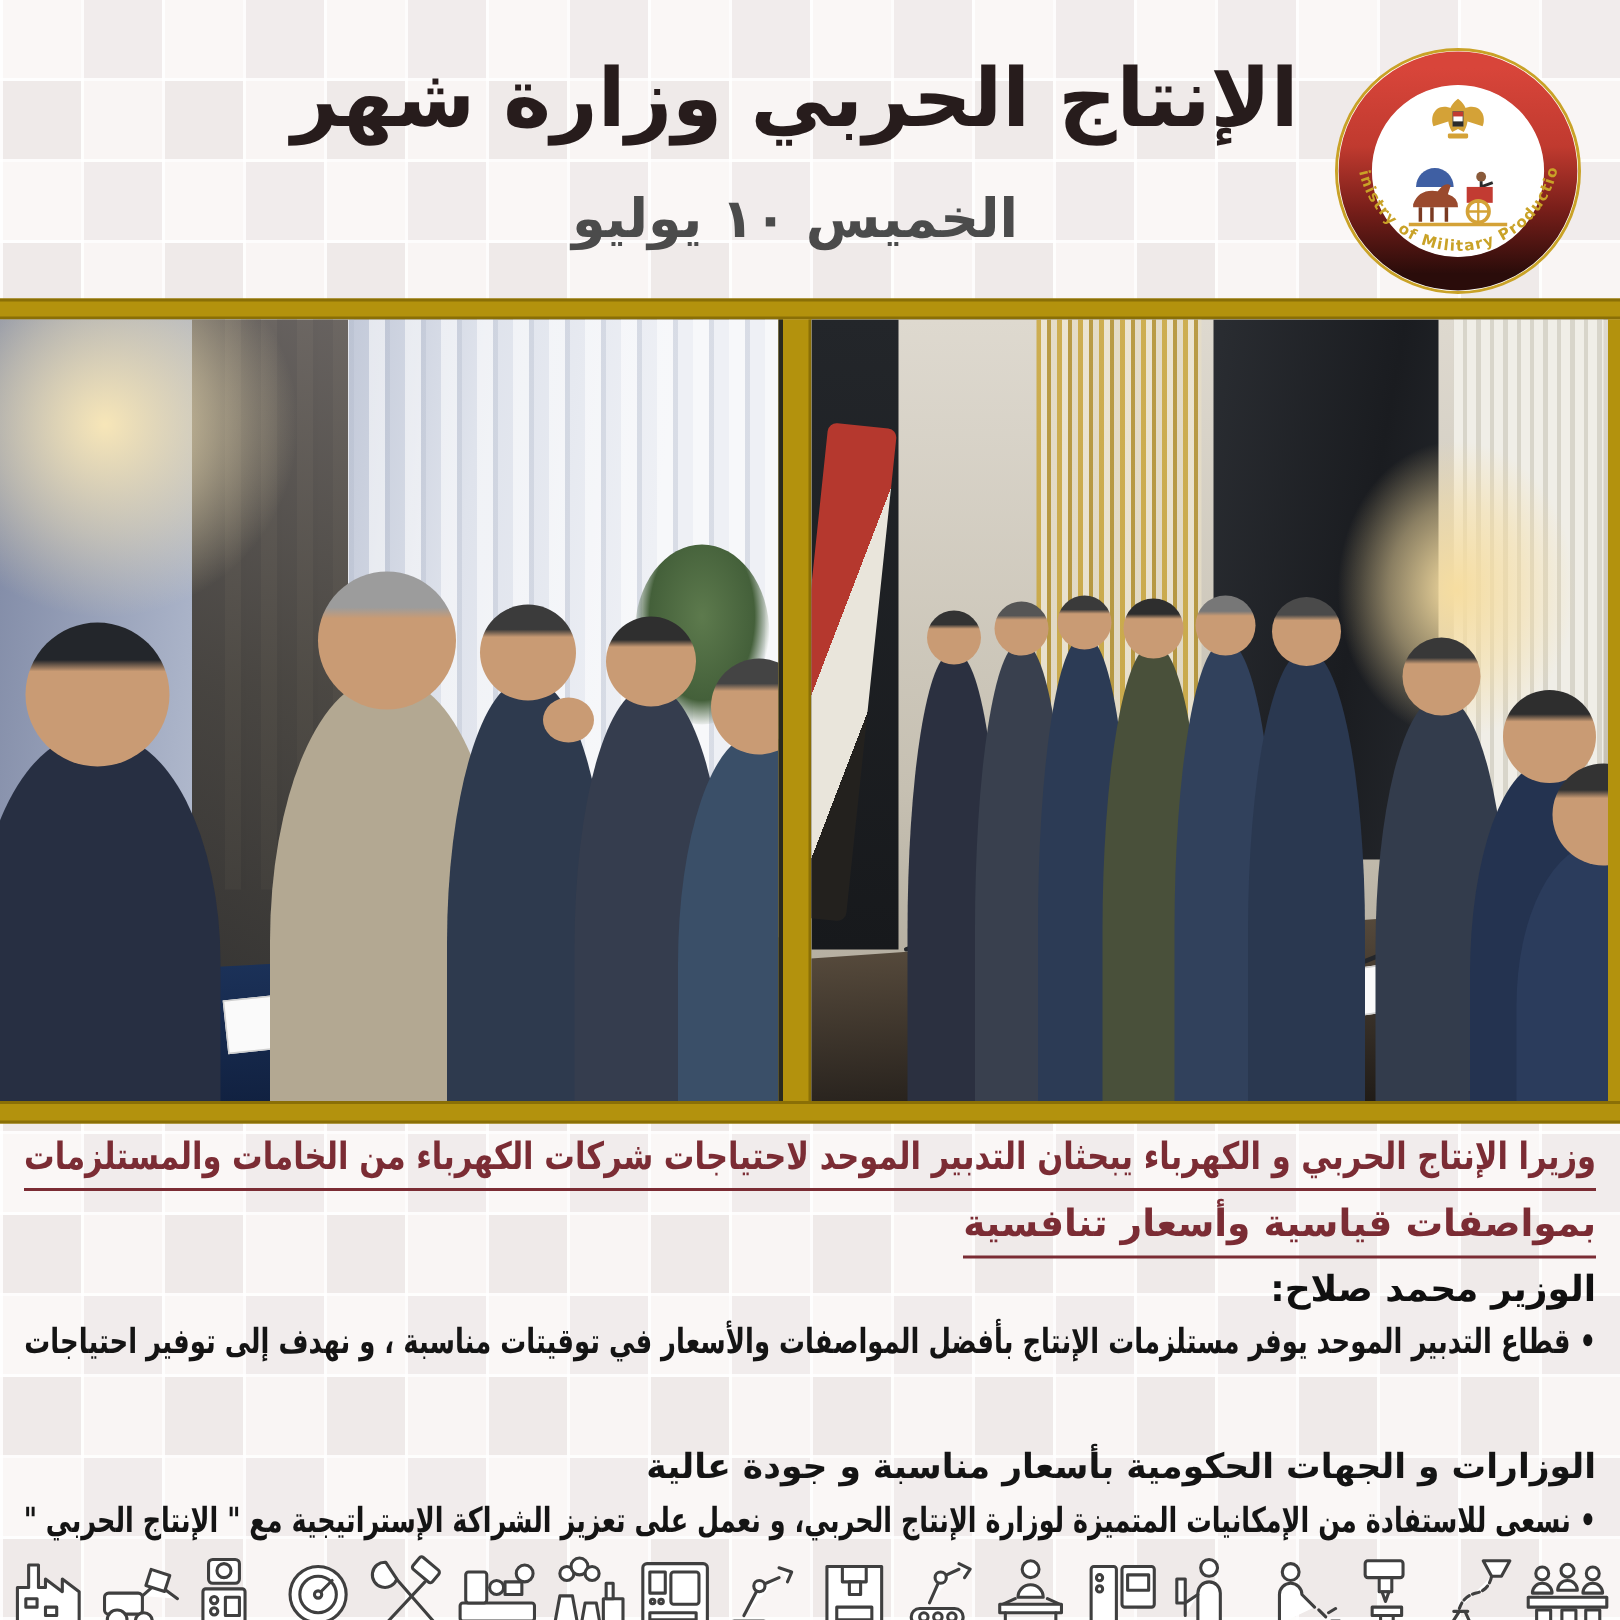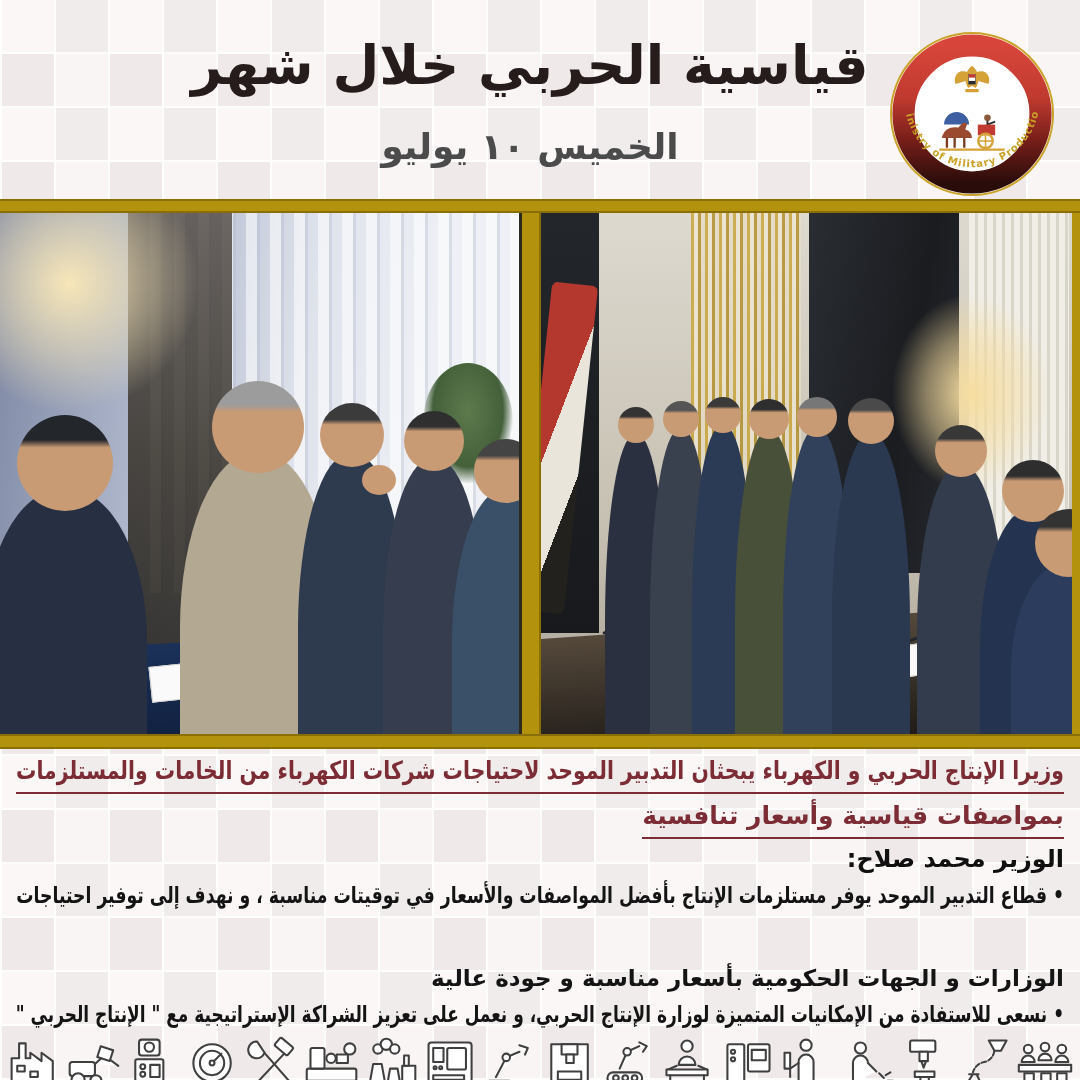--- a/index.html
+++ b/index.html
@@ -45,21 +45,21 @@
   .quote{color:#141414;font-size:23px;text-align:right;}
   .center{text-align:right;margin-top:41px;}
   .icons{position:absolute;left:0;top:1034px;width:1080px;height:46px;overflow:hidden;
     display:flex;justify-content:space-between;padding:0 6px;box-sizing:border-box;}
   .icons svg{display:block;}
 </style>
 </head>
 <body>
 
 <div class="hdr">
-  <div class="title">قياسية الحربي خلال شهر</div>
+  <div class="title">الإنتاج الحربي وزارة شهر</div>
   <div class="date">الخميس ١٠ يوليو</div>
 
   <div class="logo">
     <svg viewBox="0 0 170 170" width="164" height="164">
       <defs>
         <linearGradient id="ring" x1="0" y1="0" x2="0" y2="1">
           <stop offset="0" stop-color="#d8453a"></stop>
             <stop offset=".38" stop-color="#c03a2f"></stop>
           <stop offset=".68" stop-color="#7a1f1a"></stop>
             <stop offset="1" stop-color="#2a0c0a"></stop>

